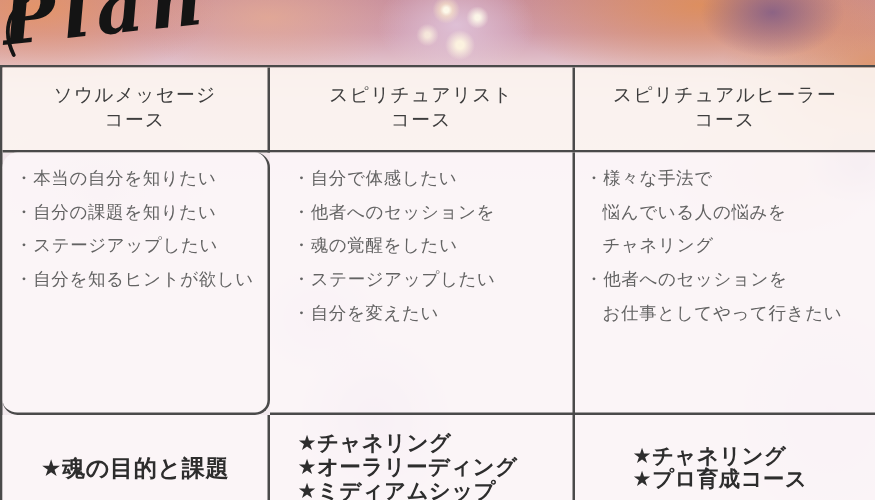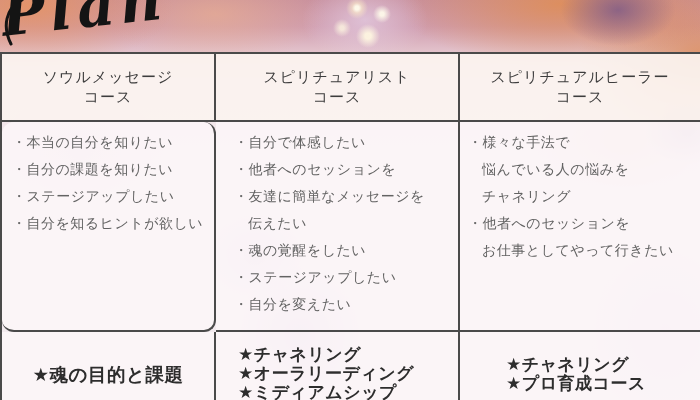--- a/index.html
+++ b/index.html
@@ -86,22 +86,20 @@
 
     <div class="cell body pad1 c1 rowline">
       <div class="bullet">・本当の自分を知りたい</div>
       <div class="bullet">・自分の課題を知りたい</div>
       <div class="bullet">・ステージアップしたい</div>
       <div class="bullet">・自分を知るヒントが欲しい</div>
     </div>
     <div class="cell body pad2 c2 rowline">
       <div class="bullet">・自分で体感したい</div>
       <div class="bullet">・他者へのセッションを</div>
-      <div class="bullet">・友達に簡単なメッセージを
-伝えたい</div>
       <div class="bullet">・魂の覚醒をしたい</div>
       <div class="bullet">・ステージアップしたい</div>
       <div class="bullet">・自分を変えたい</div>
     </div>
     <div class="cell body pad3 c3 rowline">
       <div class="bullet">・様々な手法で
 悩んでいる人の悩みを
 チャネリング</div>
       <div class="bullet">・他者へのセッションを
 お仕事としてやって行きたい</div>

